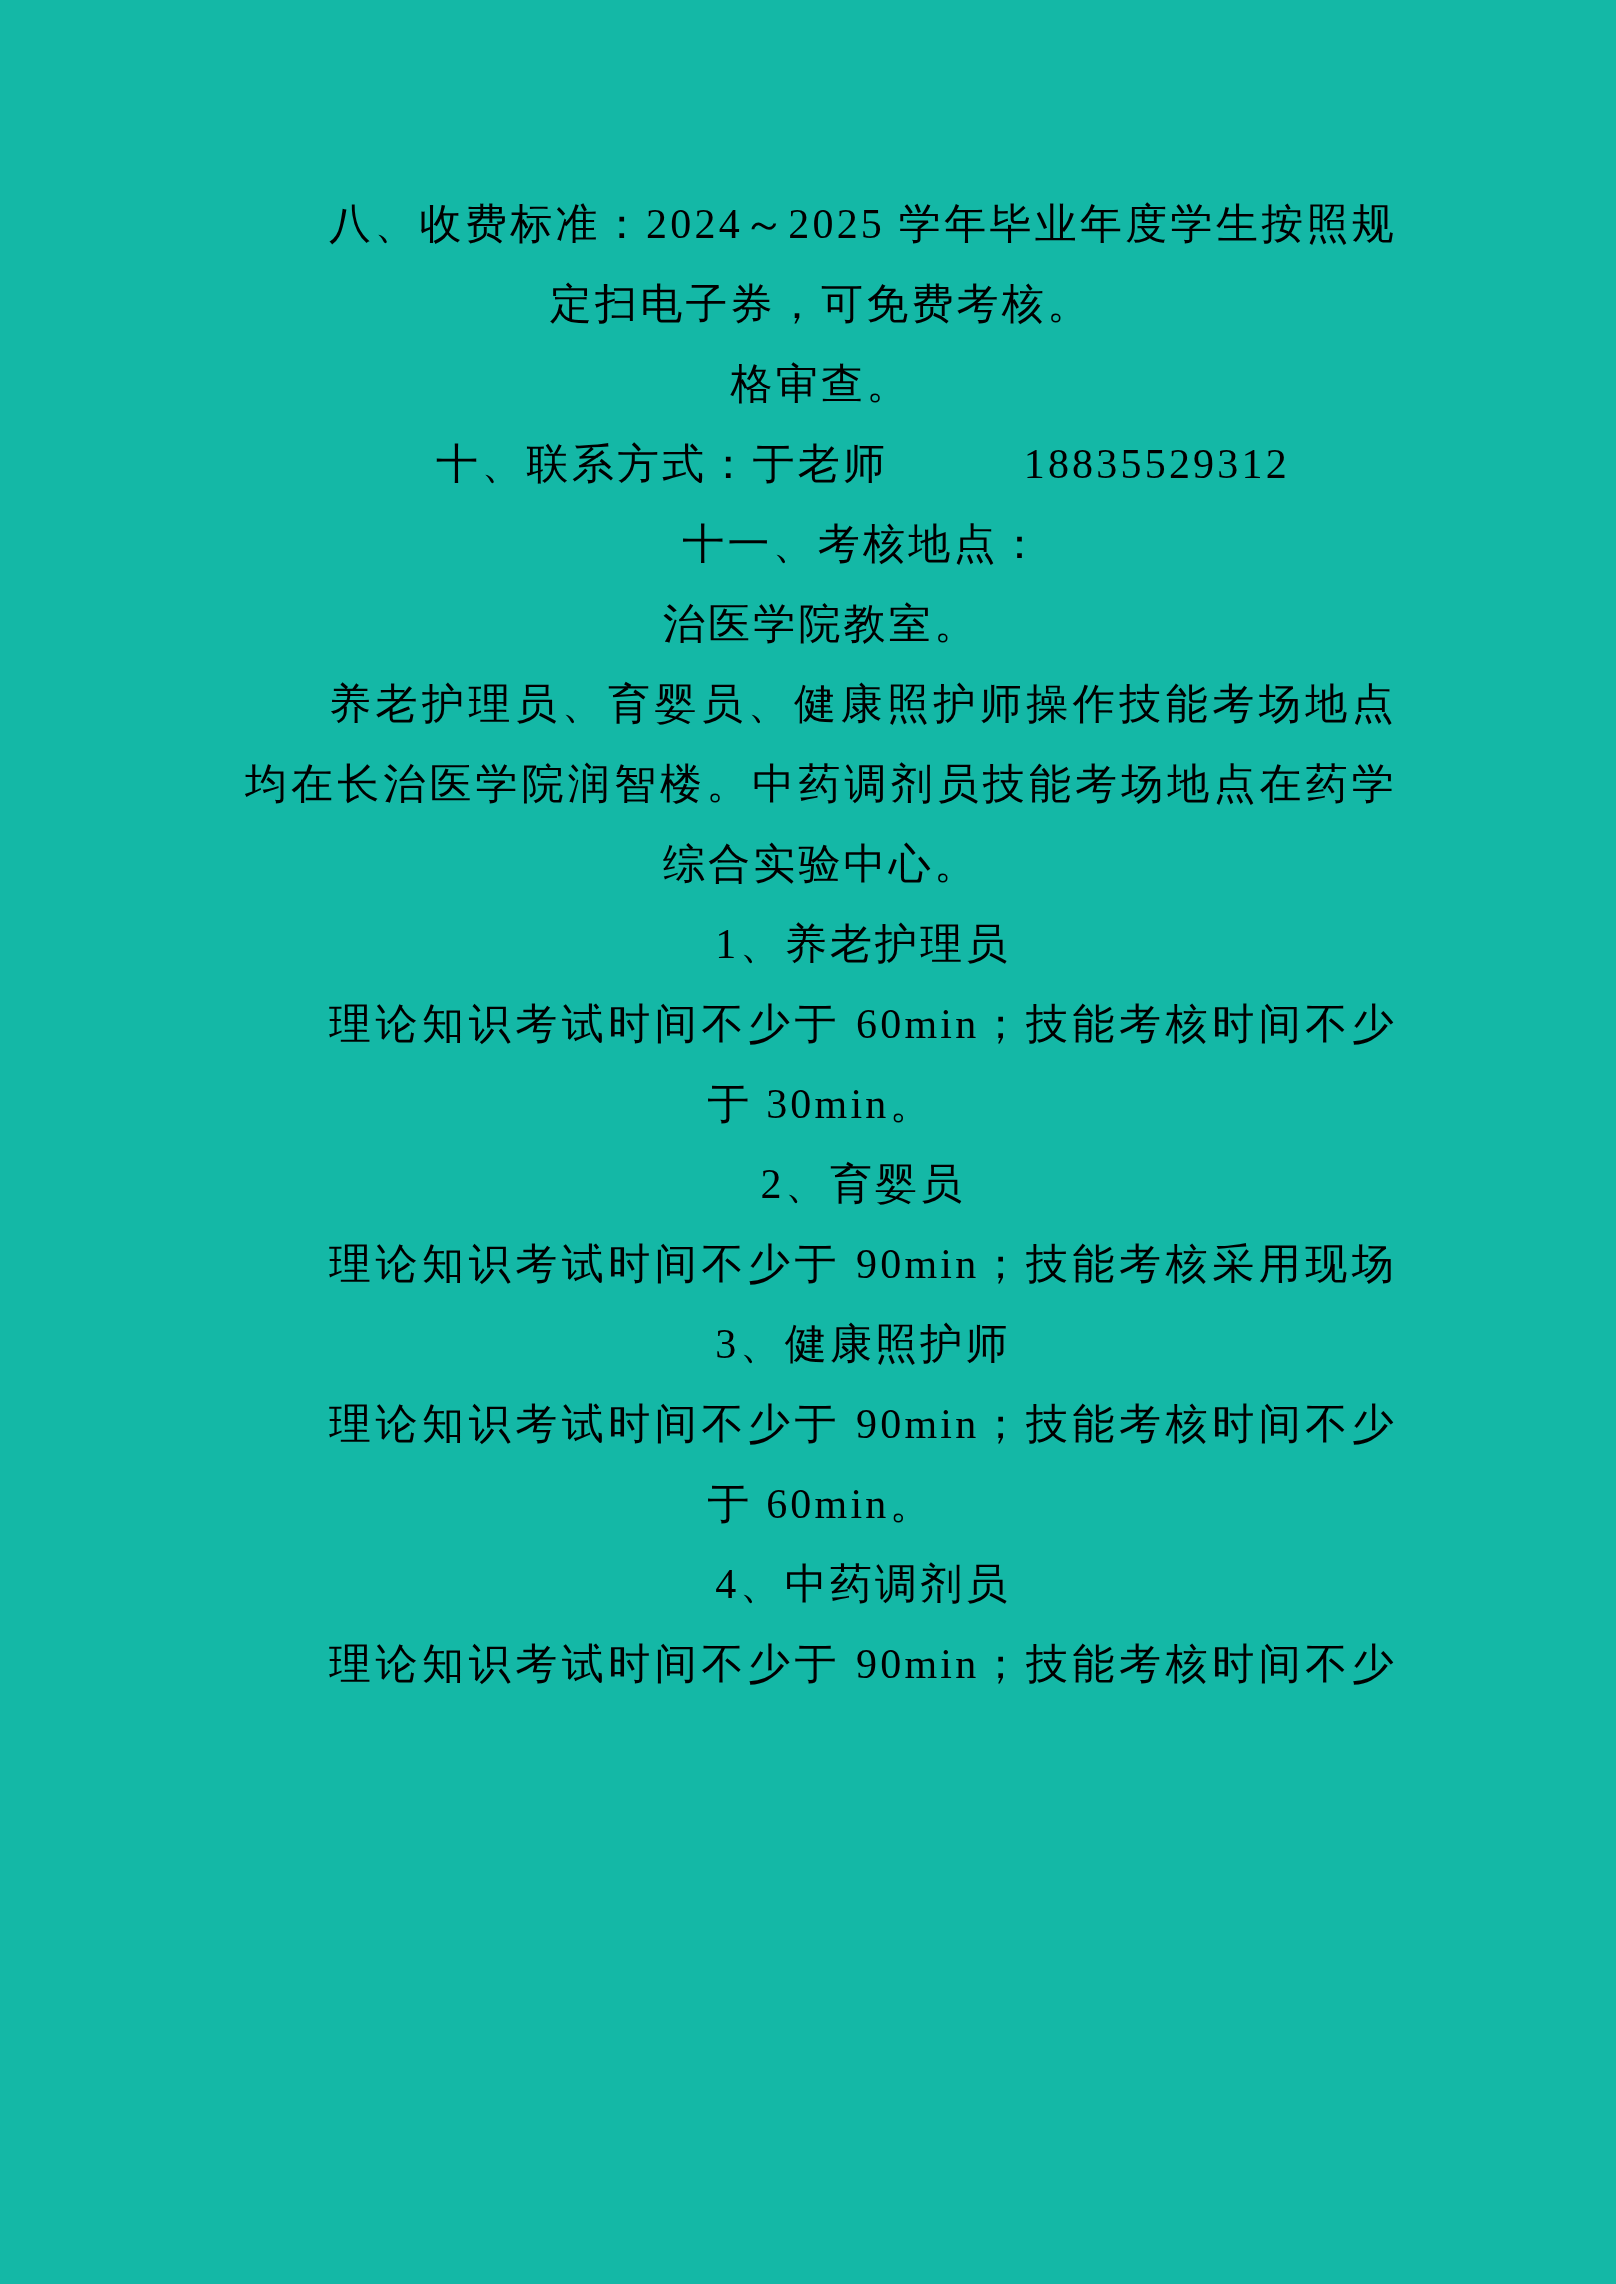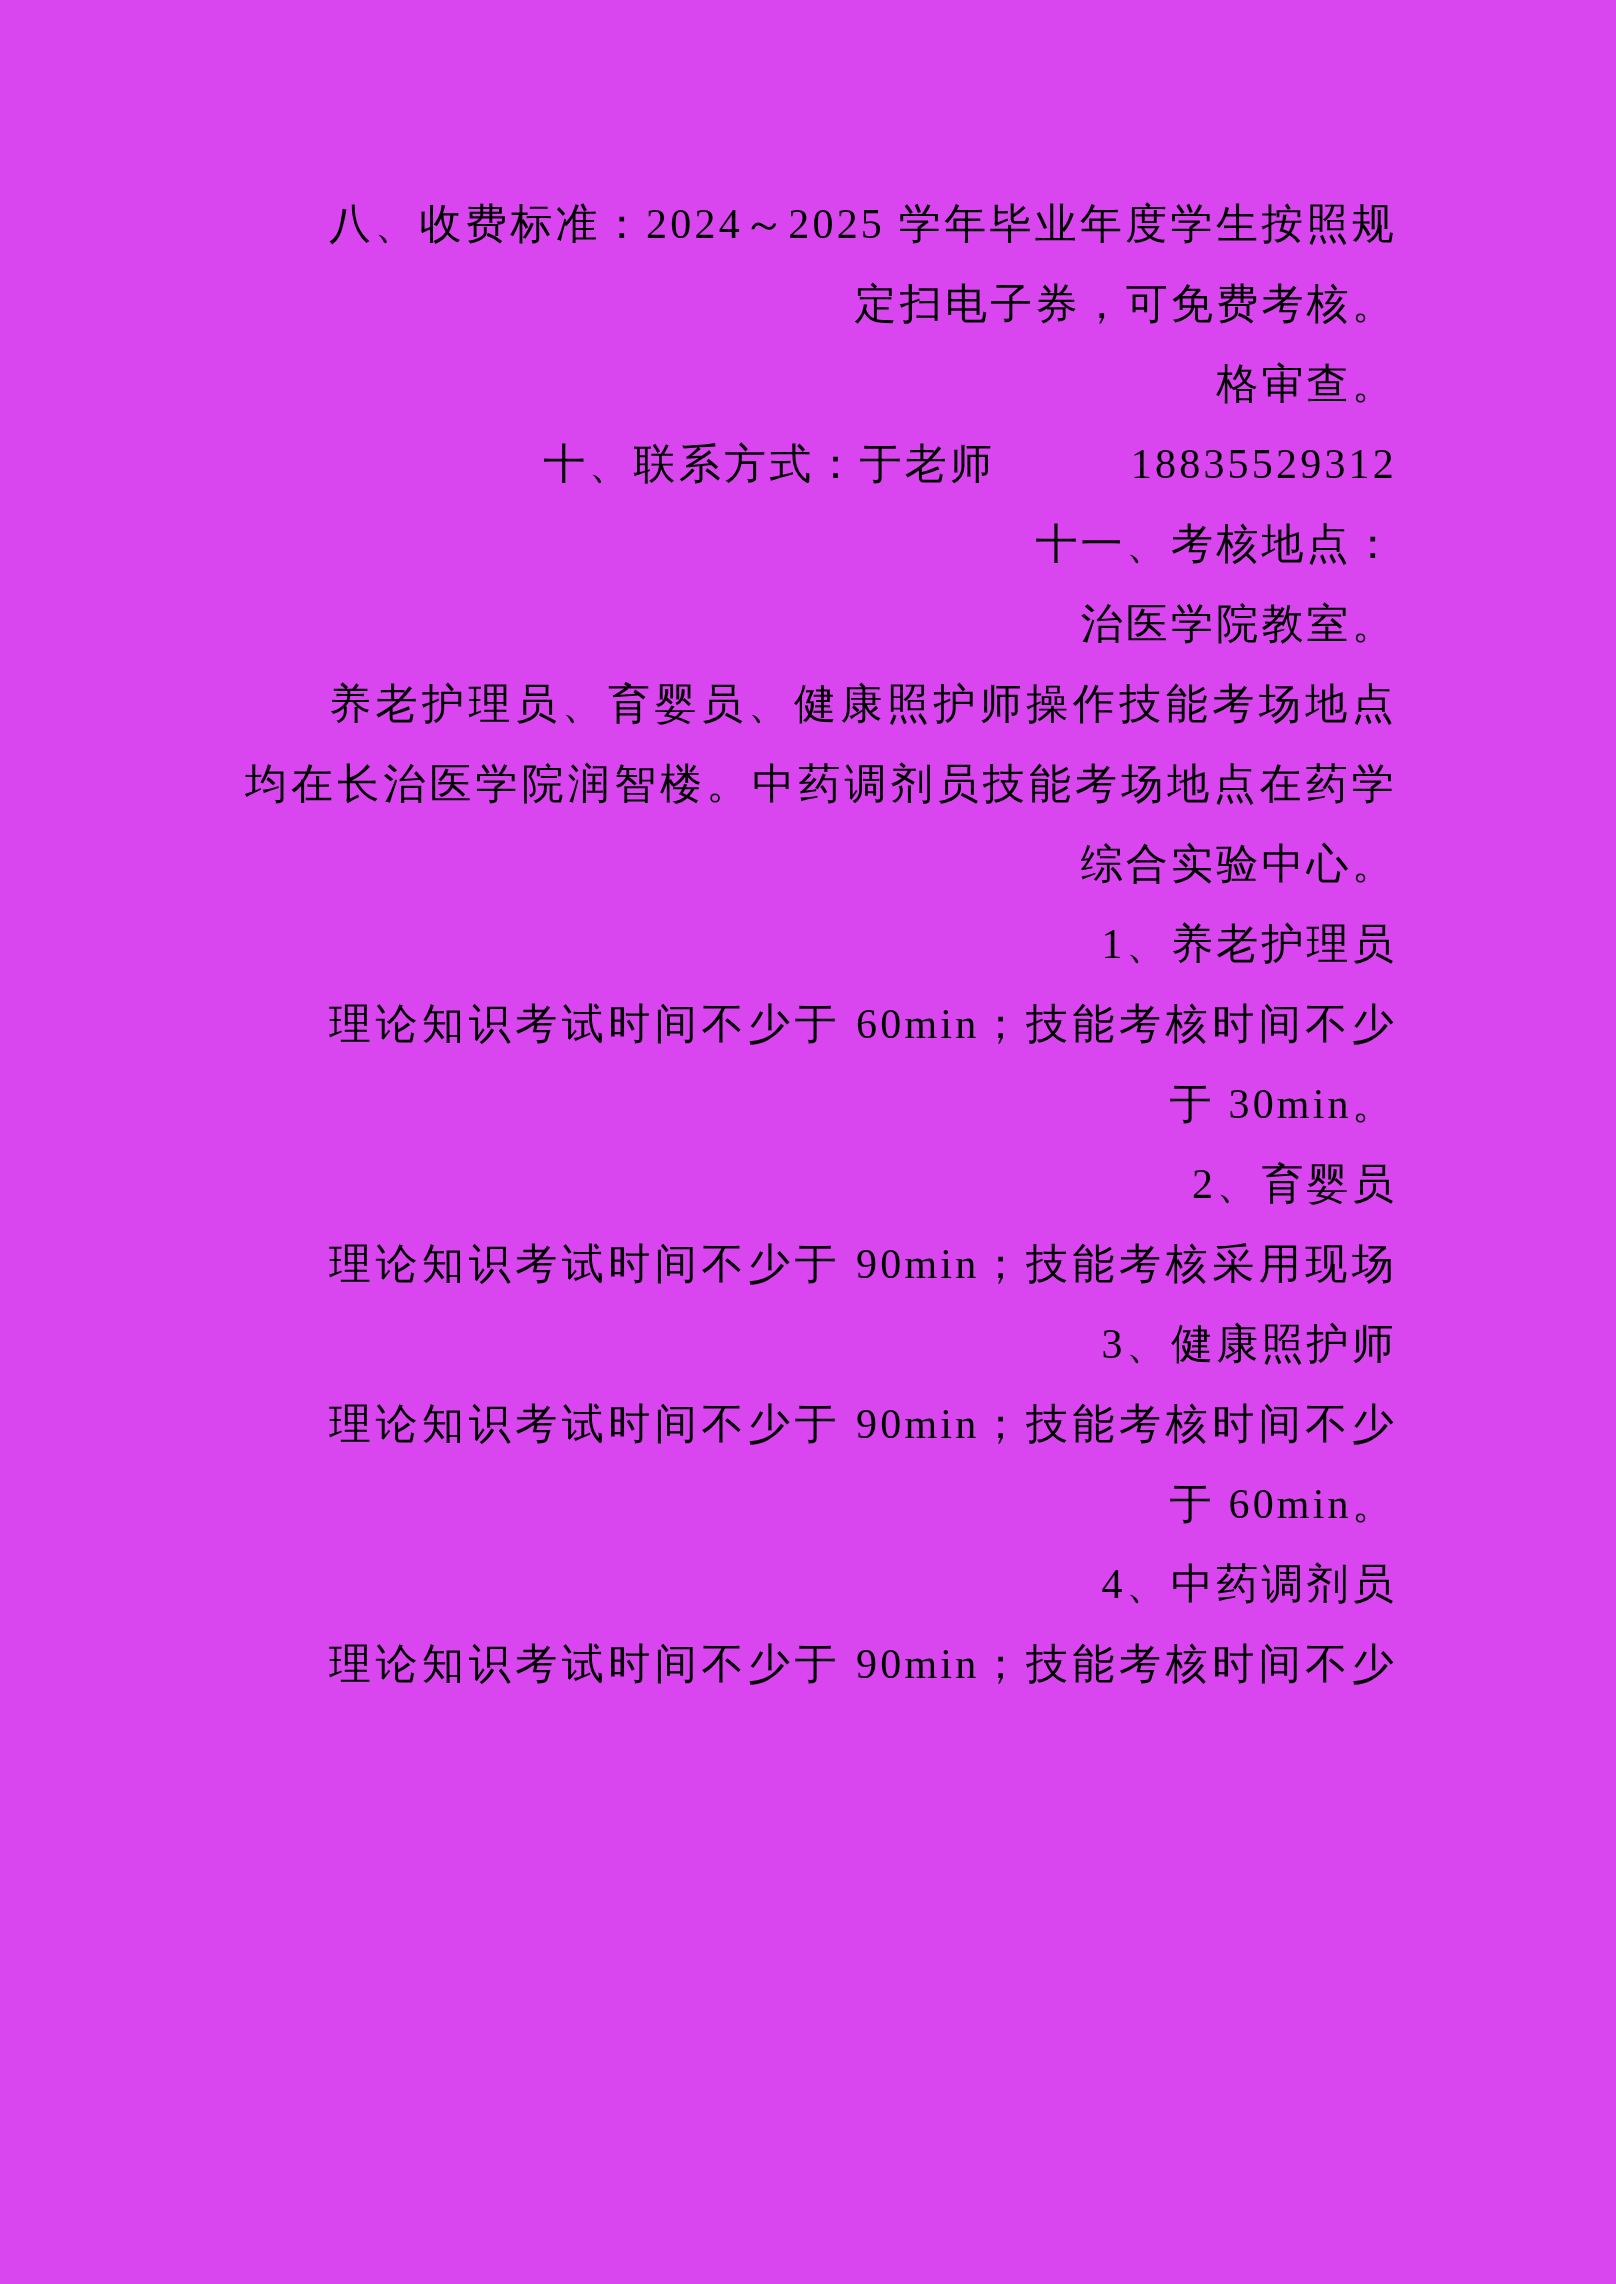--- a/index.html
+++ b/index.html
@@ -4,39 +4,39 @@
 <style>
   html, body {
     margin: 0;
     padding: 0;
     background: #ffffff;
   }
   .page {
     position: relative;
     width: 1616px;
     height: 2284px;
-    background: #d946ef;
+    background: #14b8a6;
     color: #000000;
     font-family: "Liberation Serif", "DejaVu Serif", serif;
     overflow: hidden;
   }
   .doc-body {
     position: absolute;
     left: 245px;
     top: 184px;
     width: 1152px;
   }
   .line {
     font-size: 42px;
     line-height: 80px;
     height: 80px;
     letter-spacing: 3.2px;
     white-space: pre;
     overflow: hidden;
-    text-align: right;
+    text-align: center;
   }
   .line.indent {
     padding-left: 84px;
   }
   .line.justify {
     white-space: normal;
     text-align: justify;
     text-align-last: justify;
   }
 </style>

